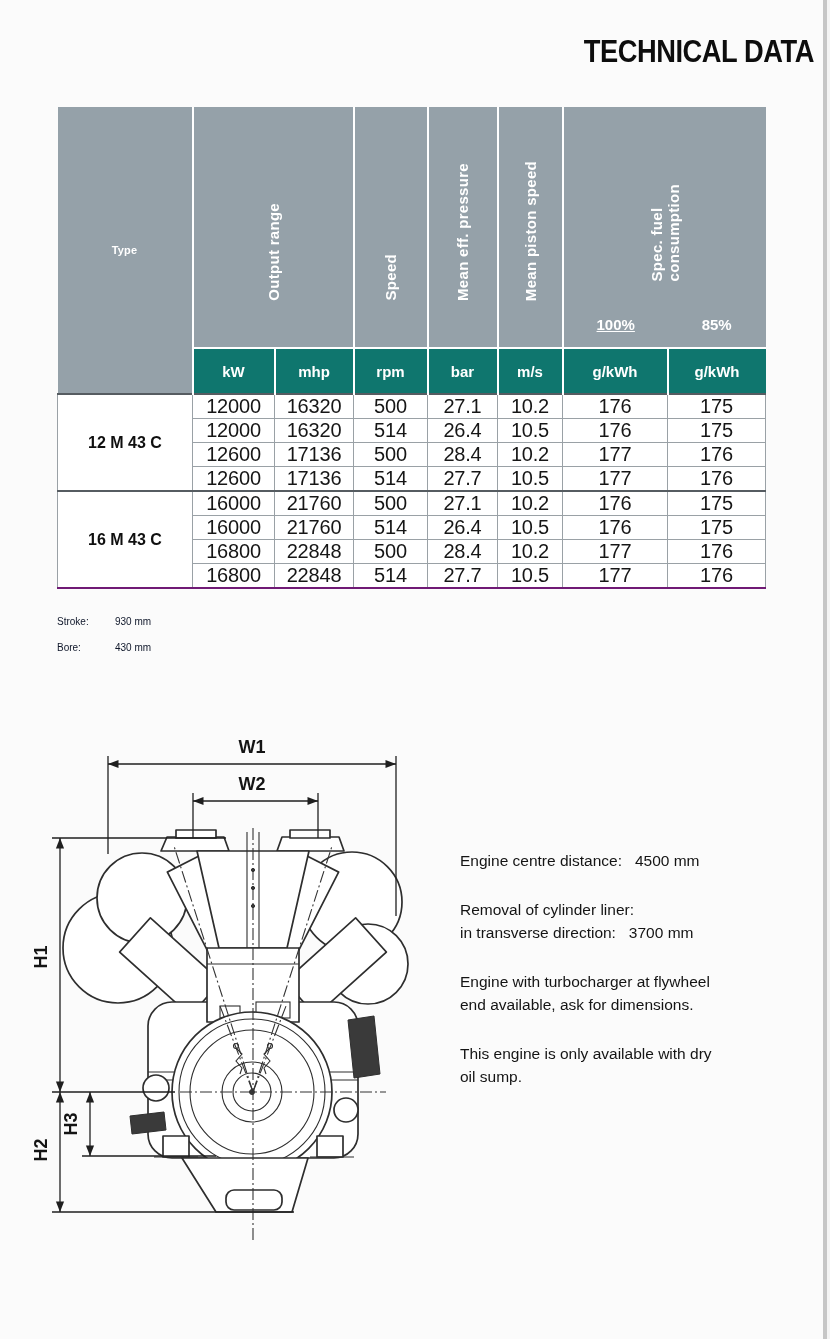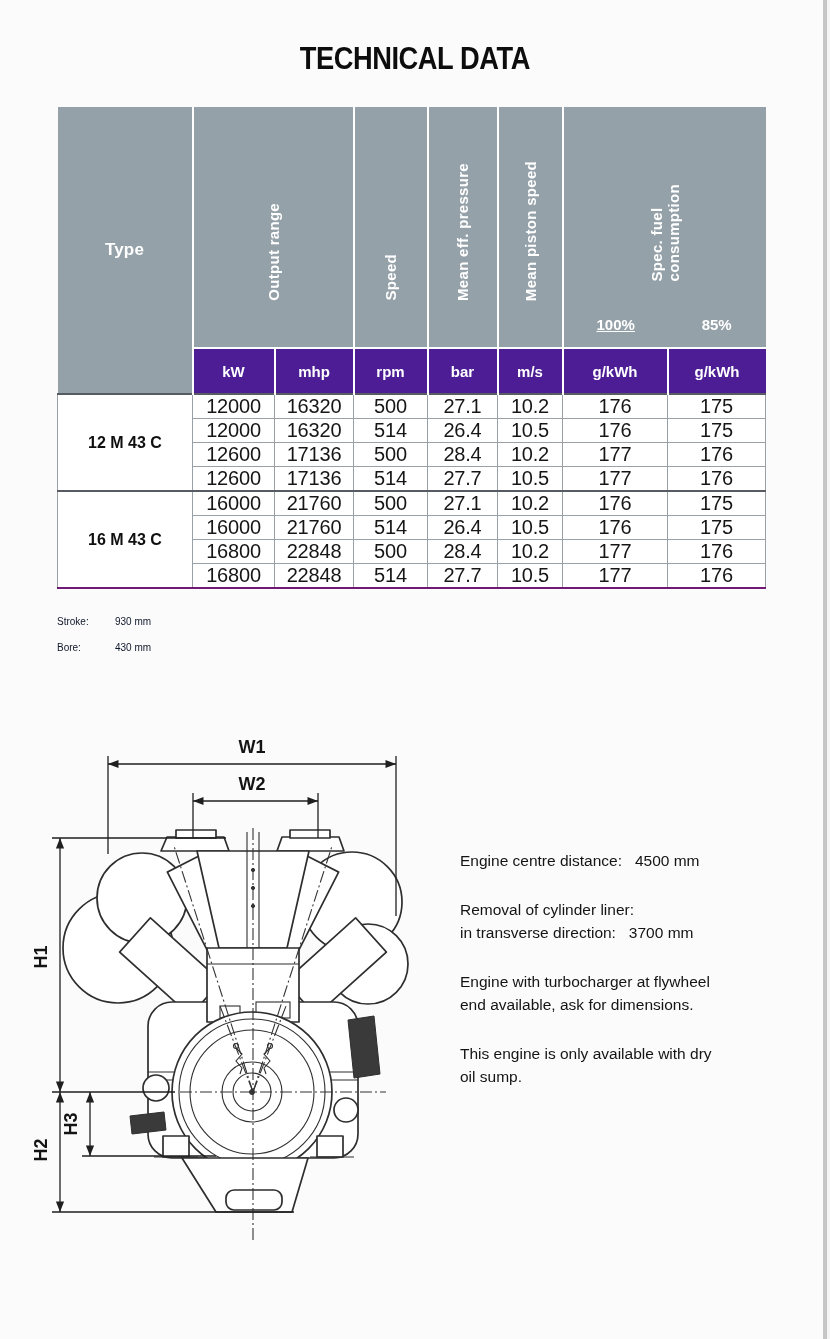--- a/index.html
+++ b/index.html
@@ -4,45 +4,45 @@
 <style>
   html,body { margin:0; padding:0; }
   body { font-family: "Liberation Sans", sans-serif; background:#e9e9e9; }
   .page { position:relative; width:830px; height:1339px; background:#fbfbfb; overflow:hidden; margin:0 auto; }
 
   
   .edge-gray  { position:absolute; top:0; right:3px; width:4px; height:100%; background:#c6c6c6; }
   .edge-light { position:absolute; top:0; right:0;  width:3px; height:100%; background:#f4f4f4; }
 
   
-  .title { position:absolute; top:41px; left:0; width:830px; text-align:center; }
+  .title { position:absolute; top:34px; left:0; width:830px; text-align:right; }
   .title span { display:inline-block; font-weight:700; font-size:31px; letter-spacing:-0.5px;
                 transform:scaleX(0.88); color:#0d0d0d; white-space:nowrap; }
 
   
   .ttable { position:absolute; left:57px; top:107px; border-collapse:collapse; table-layout:fixed; width:708px; }
   .ttable td { padding:0; }
 
   .hc { background:#95A1A9; border:2px solid #fff; position:relative; }
   tr.r1 .hc { border-top:none; }
   .hc-type { border-left:none; border-bottom:none; }
   .hc-sfc  { border-right:none; }
 
   .type-wrap { position:absolute; inset:0; display:flex; align-items:center; justify-content:center;
-               color:#fff; font-weight:700; font-size:17px; letter-spacing:0.2px; }
+               color:#fff; font-weight:700; font-size:11px; letter-spacing:0.2px; }
   .vwrap { position:absolute; inset:0; display:flex; align-items:flex-end; justify-content:center; padding-bottom:46px; }
   .hc-sfc .vwrap { padding-bottom:66px; }
   .vtext { writing-mode:vertical-rl; transform:rotate(180deg); color:#fff; font-weight:700;
            font-size:15px; line-height:17px; white-space:pre; letter-spacing:0.3px; }
   .sub-row { position:absolute; left:0; right:0; bottom:8px; height:30px; display:flex;
              color:#fff; font-weight:700; font-size:15px; align-items:center; }
   .sub-row span:first-child { flex-basis:51.7%; text-align:center;text-decoration:underline; }
   .sub-row span:last-child  { flex-basis:48.3%; text-align:center; }
 
-  .uc { background:#4c1d95; border:2px solid #fff; border-bottom:none; height:44px;
+  .uc { background:#0f766e; border:2px solid #fff; border-bottom:none; height:44px;
         color:#fff; font-weight:700; font-size:15px; text-align:center; vertical-align:middle; }
   .uc-last { border-right:none; }
 
   .dc { background:#fff; border:1px solid #9aa1a6; text-align:center; font-size:20px;
         color:#161616; height:23px; vertical-align:middle; letter-spacing:-0.2px; }
   .dtype { background:#fff; border:1px solid #9aa1a6; text-align:center; font-weight:700;
            font-size:16px; color:#0f0f0f; vertical-align:middle; }
   tr.blk td { border-top:2px solid #565c61; }
   tr.lastrow td, .bb { border-bottom:2px solid #701a75; }
 

